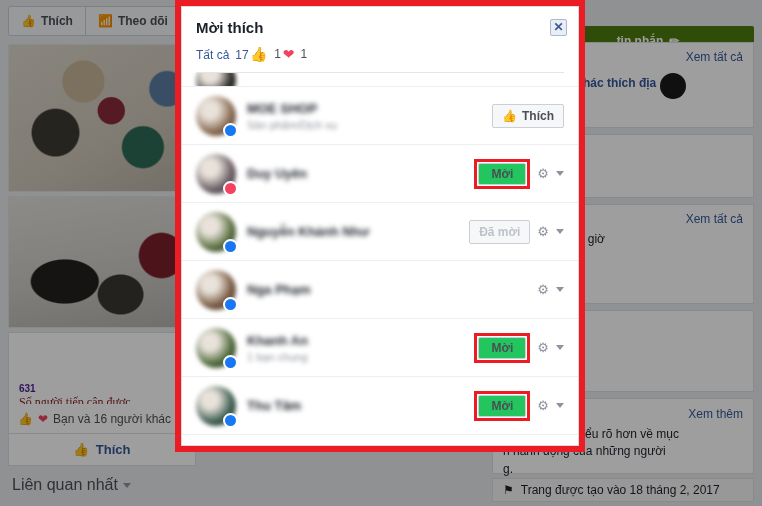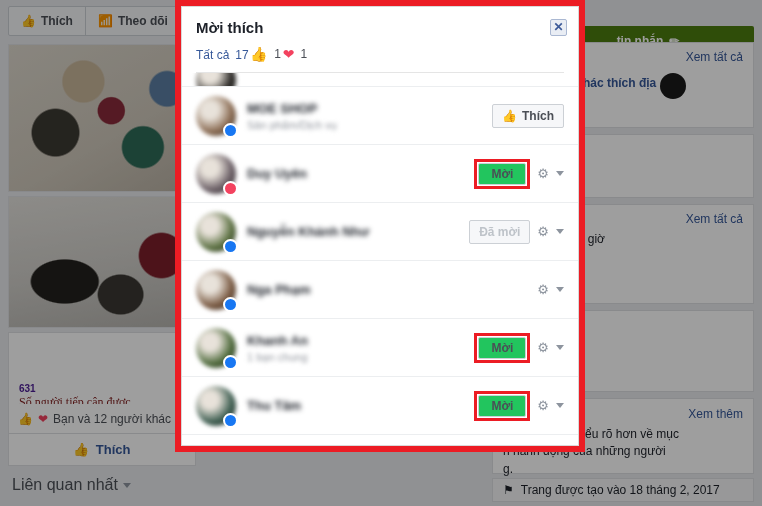--- a/index.html
+++ b/index.html
@@ -202,21 +202,21 @@
       </div>
 
       <div class="stat-card">
         <div class="stat-num">631</div>
         <div class="stat-lbl">Số người tiếp cận được</div>
       </div>
 
       <div class="react-row">
         <span class="ic thumb-blue">👍</span>
         <span class="ic heart-red">❤</span>
-        <span>Bạn và 12 người khác</span>
+        <span>Bạn và 16 người khác</span>
       </div>
 
       <div class="like-row">
         <span class="lk">
           <span class="ic thumb-blue">👍</span>
           <span>Thích</span>
         </span>
       </div>
 
       <div class="sort-row">

